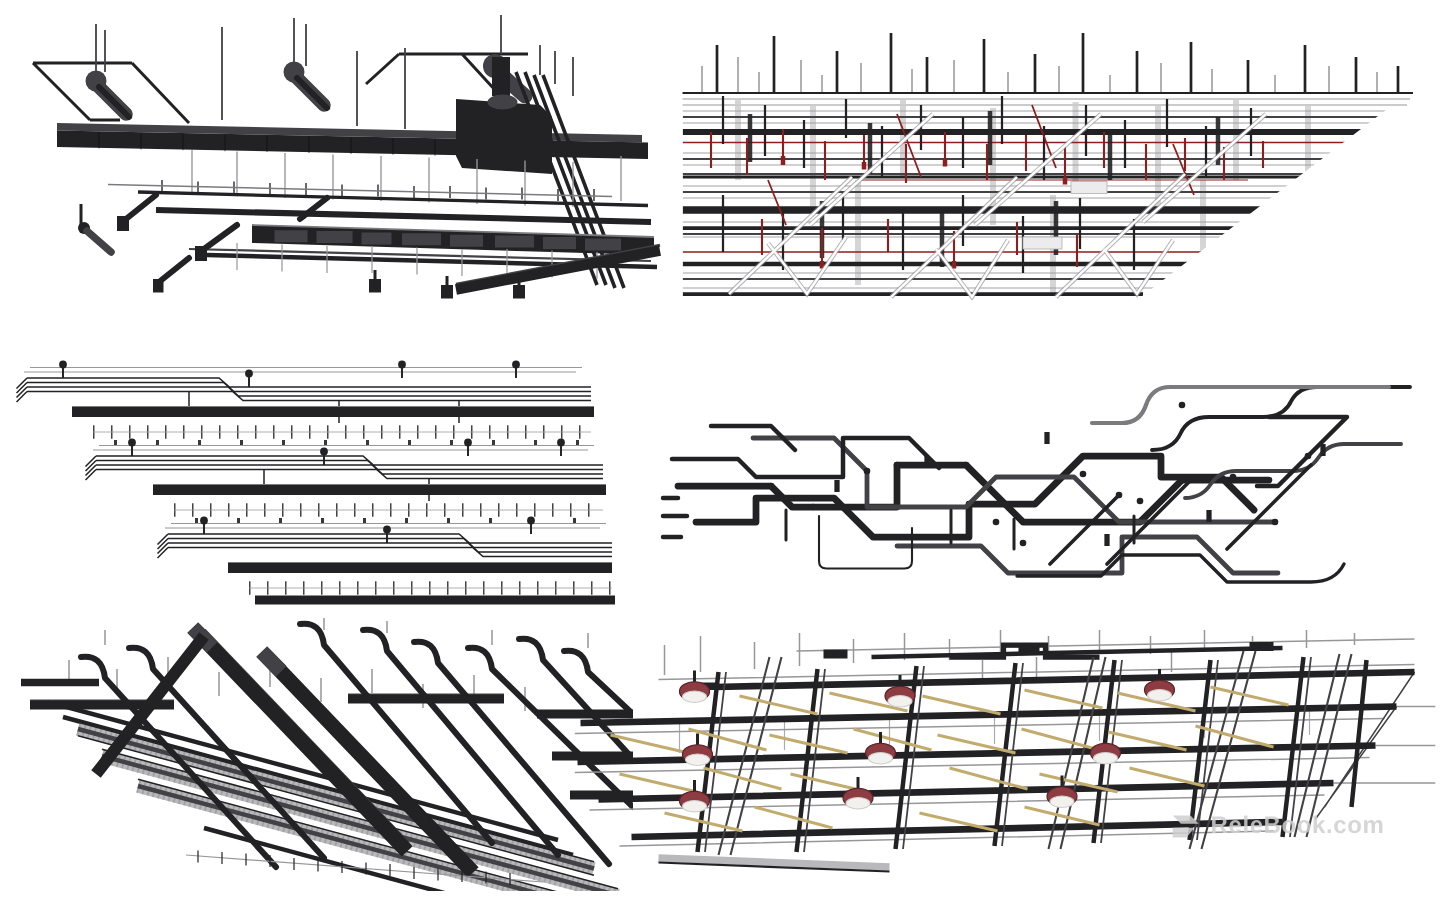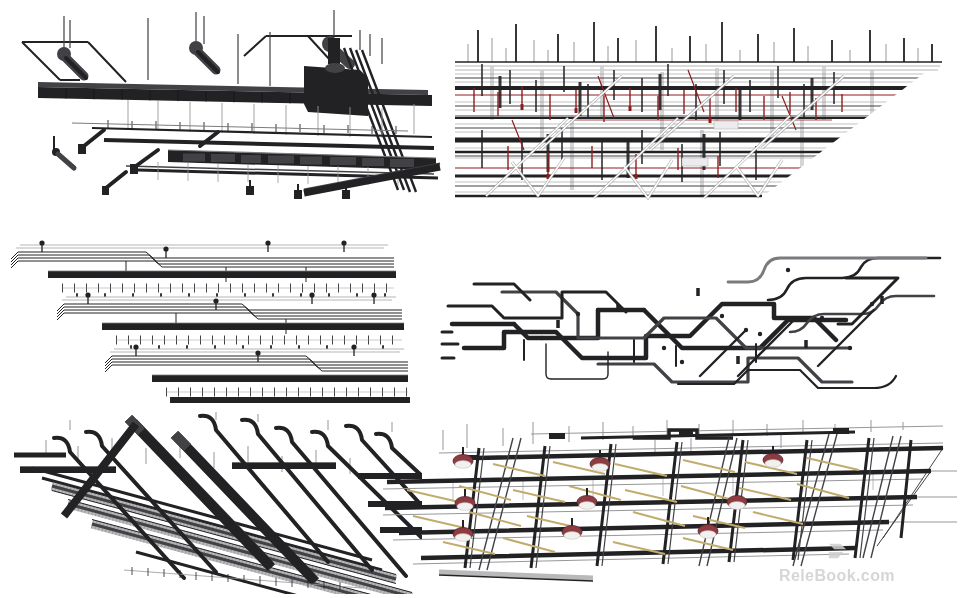--- a/index.html
+++ b/index.html
@@ -18,21 +18,21 @@
   .lt{stroke:var(--pipe-light);fill:none}
   .gy{stroke:var(--line-gray);fill:none}
   .ft{stroke:var(--line-faint);fill:none}
   .rd{stroke:var(--red-accent);fill:none}
   .tn{stroke:var(--brace-tan);fill:none}
   .wh{stroke:#ffffff;fill:none}
   .ty{stroke:var(--tray-gray);fill:none}
   .fdk{fill:var(--pipe-dark);stroke:none}
   .fmd{fill:var(--pipe-mid);stroke:none}
   .rnd{stroke-linecap:round;stroke-linejoin:round}
-  .watermark{position:absolute;left:779px;top:541px;display:flex;align-items:center;gap:6px;opacity:.85;flex-direction:column;}
+  .watermark{position:absolute;left:779px;top:541px;display:flex;align-items:center;gap:6px;opacity:.85;}
   .wm-text{font-size:16px;font-weight:bold;letter-spacing:.4px;color:var(--watermark-gray);white-space:nowrap;}
 </style>
 </head>
 <body>
 
 <div class="canvas">
 
   <figure class="panel" style="left:8px;top:4px;width:436px;height:200px" aria-label="Black HVAC duct run with elbow take-offs, fan unit, cable trays and diagonal riser pipes">
     <svg viewBox="0 0 436 200">
       <g>

